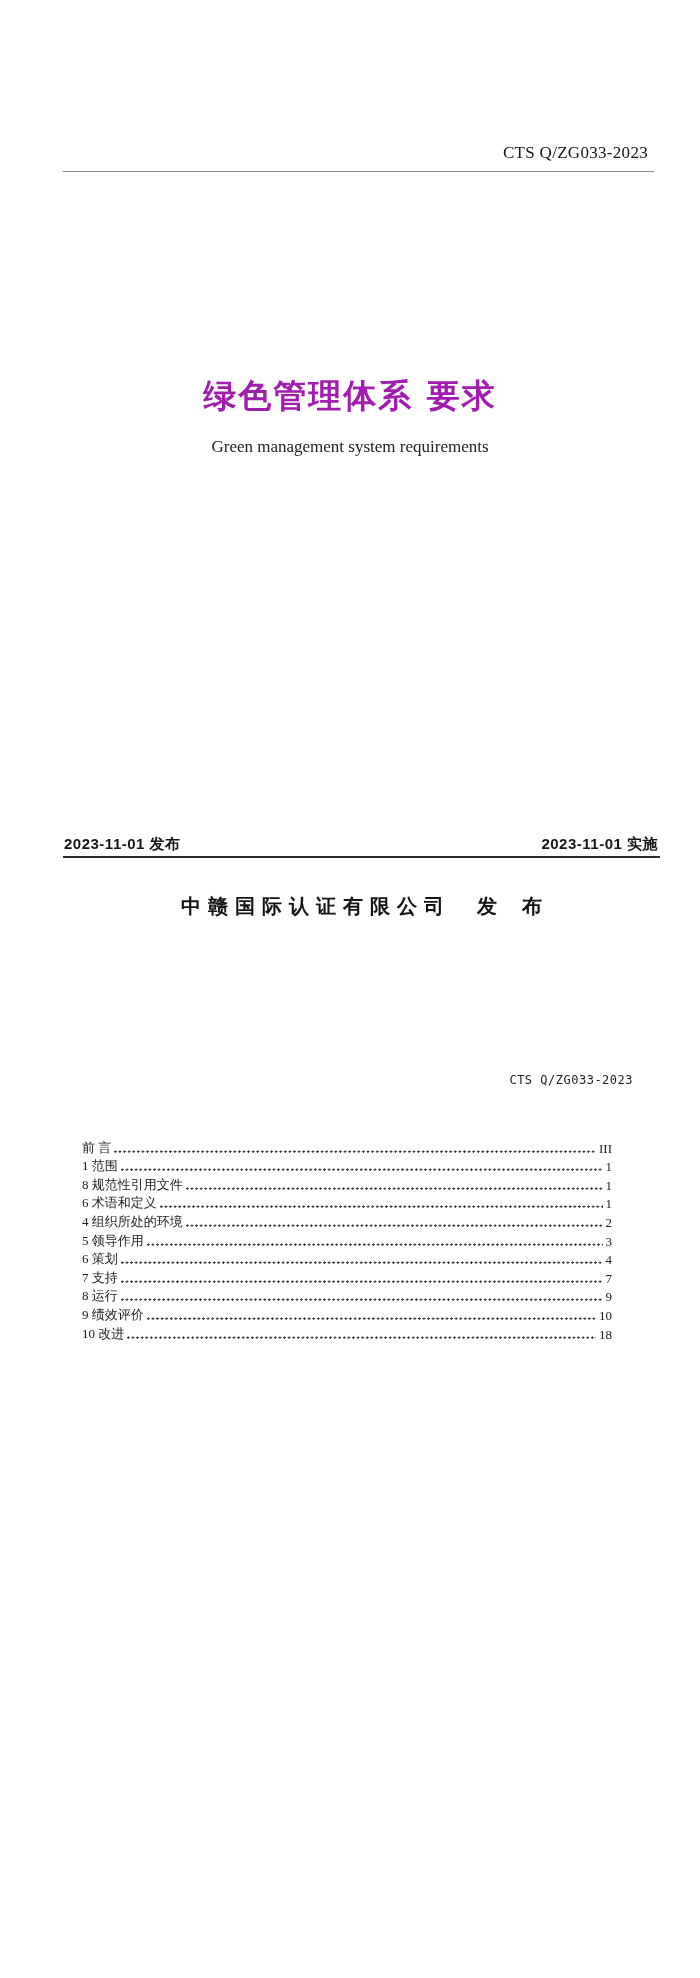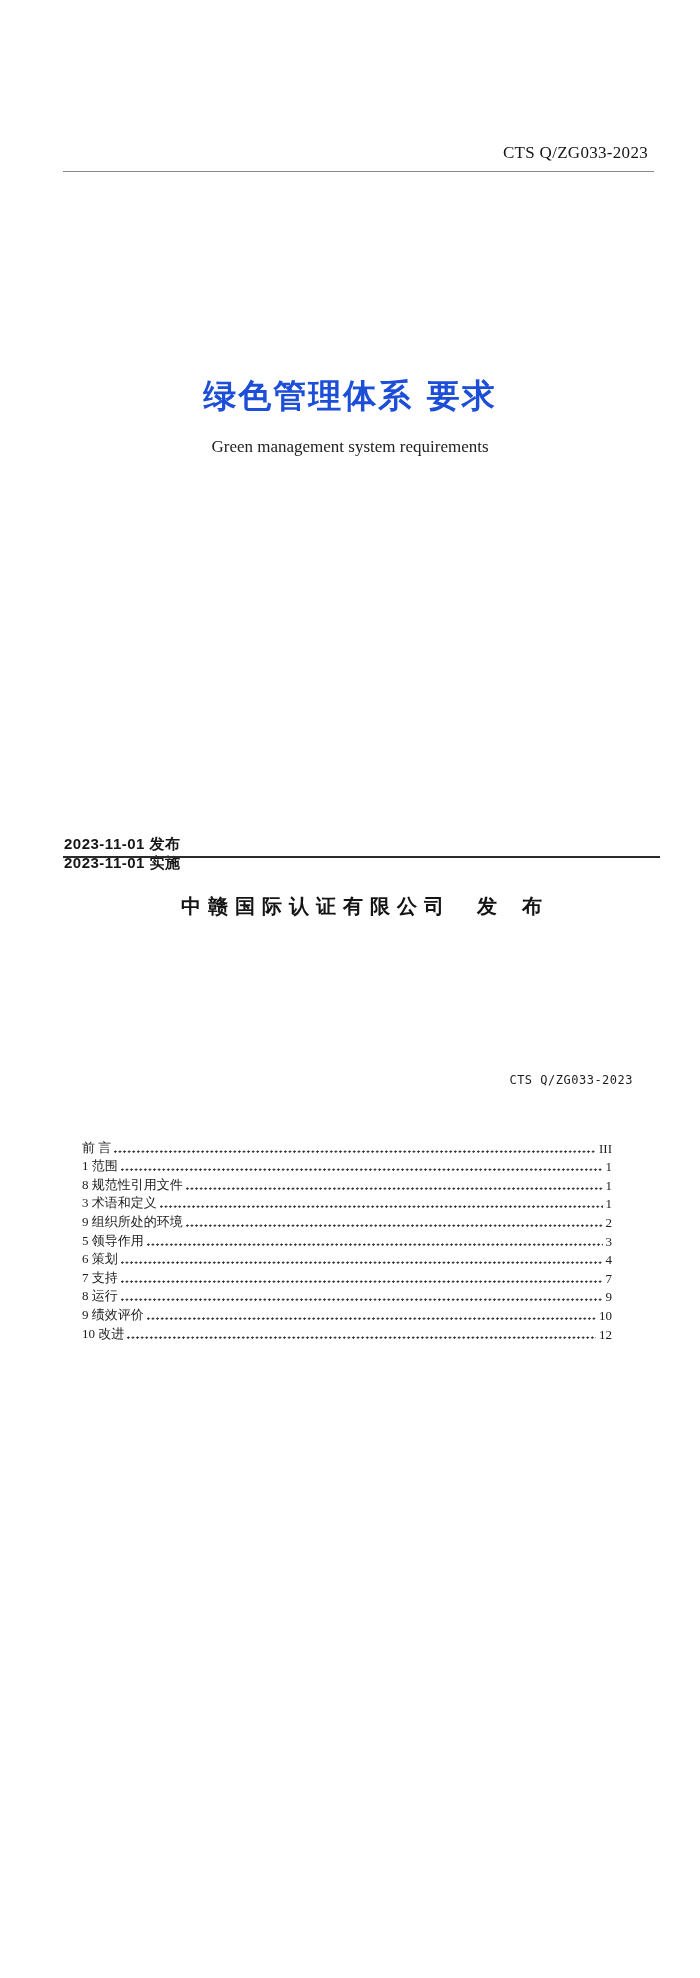--- a/index.html
+++ b/index.html
@@ -38,46 +38,45 @@
   .p1-title {
     position: absolute;
     top: 374px;
     left: 0;
     width: 100%;
     text-align: center;
     font-family: "DejaVu Sans", "Liberation Sans", sans-serif;
     font-weight: bold;
     font-size: 33px;
     letter-spacing: 2px;
-    color: #1d4ed8;
+    color: #a21caf;
   }
   .p1-subtitle {
     position: absolute;
     top: 437px;
     left: 0;
     width: 100%;
     text-align: center;
     font-family: "Liberation Serif", serif;
     font-size: 17px;
     color: #222;
   }
   .p1-date-row {
     position: absolute;
     top: 835px;
     left: 64px;
     right: 42px;
     display: flex;
     justify-content: space-between;
-    align-items: flex-start;
+    align-items: flex-end;
     font-family: "Liberation Sans", sans-serif;
     font-weight: 600;
     font-size: 15px;
     letter-spacing: 0.5px;
     color: #161616;
-    flex-direction: column;
   }
   .p1-date-rule {
     position: absolute;
     top: 856px;
     left: 63px;
     right: 40px;
     height: 2px;
     background: #2b2b2b;
   }
   .p1-publisher-row {
@@ -188,26 +187,26 @@
       <span class="toc-label">1 范围</span>
       <span class="toc-leader"></span>
       <span class="toc-page">1</span>
     </div>
     <div class="toc-row">
       <span class="toc-label">8 规范性引用文件</span>
       <span class="toc-leader"></span>
       <span class="toc-page">1</span>
     </div>
     <div class="toc-row">
-      <span class="toc-label">3 术语和定义</span>
+      <span class="toc-label">6 术语和定义</span>
       <span class="toc-leader"></span>
       <span class="toc-page">1</span>
     </div>
     <div class="toc-row">
-      <span class="toc-label">9 组织所处的环境</span>
+      <span class="toc-label">4 组织所处的环境</span>
       <span class="toc-leader"></span>
       <span class="toc-page">2</span>
     </div>
     <div class="toc-row">
       <span class="toc-label">5 领导作用</span>
       <span class="toc-leader"></span>
       <span class="toc-page">3</span>
     </div>
     <div class="toc-row">
       <span class="toc-label">6 策划</span>
@@ -225,17 +224,17 @@
       <span class="toc-page">9</span>
     </div>
     <div class="toc-row">
       <span class="toc-label">9 绩效评价</span>
       <span class="toc-leader"></span>
       <span class="toc-page">10</span>
     </div>
     <div class="toc-row">
       <span class="toc-label">10 改进</span>
       <span class="toc-leader"></span>
-      <span class="toc-page">12</span>
+      <span class="toc-page">18</span>
     </div>
   </div>
 
 </div>
 
 </body></html>

